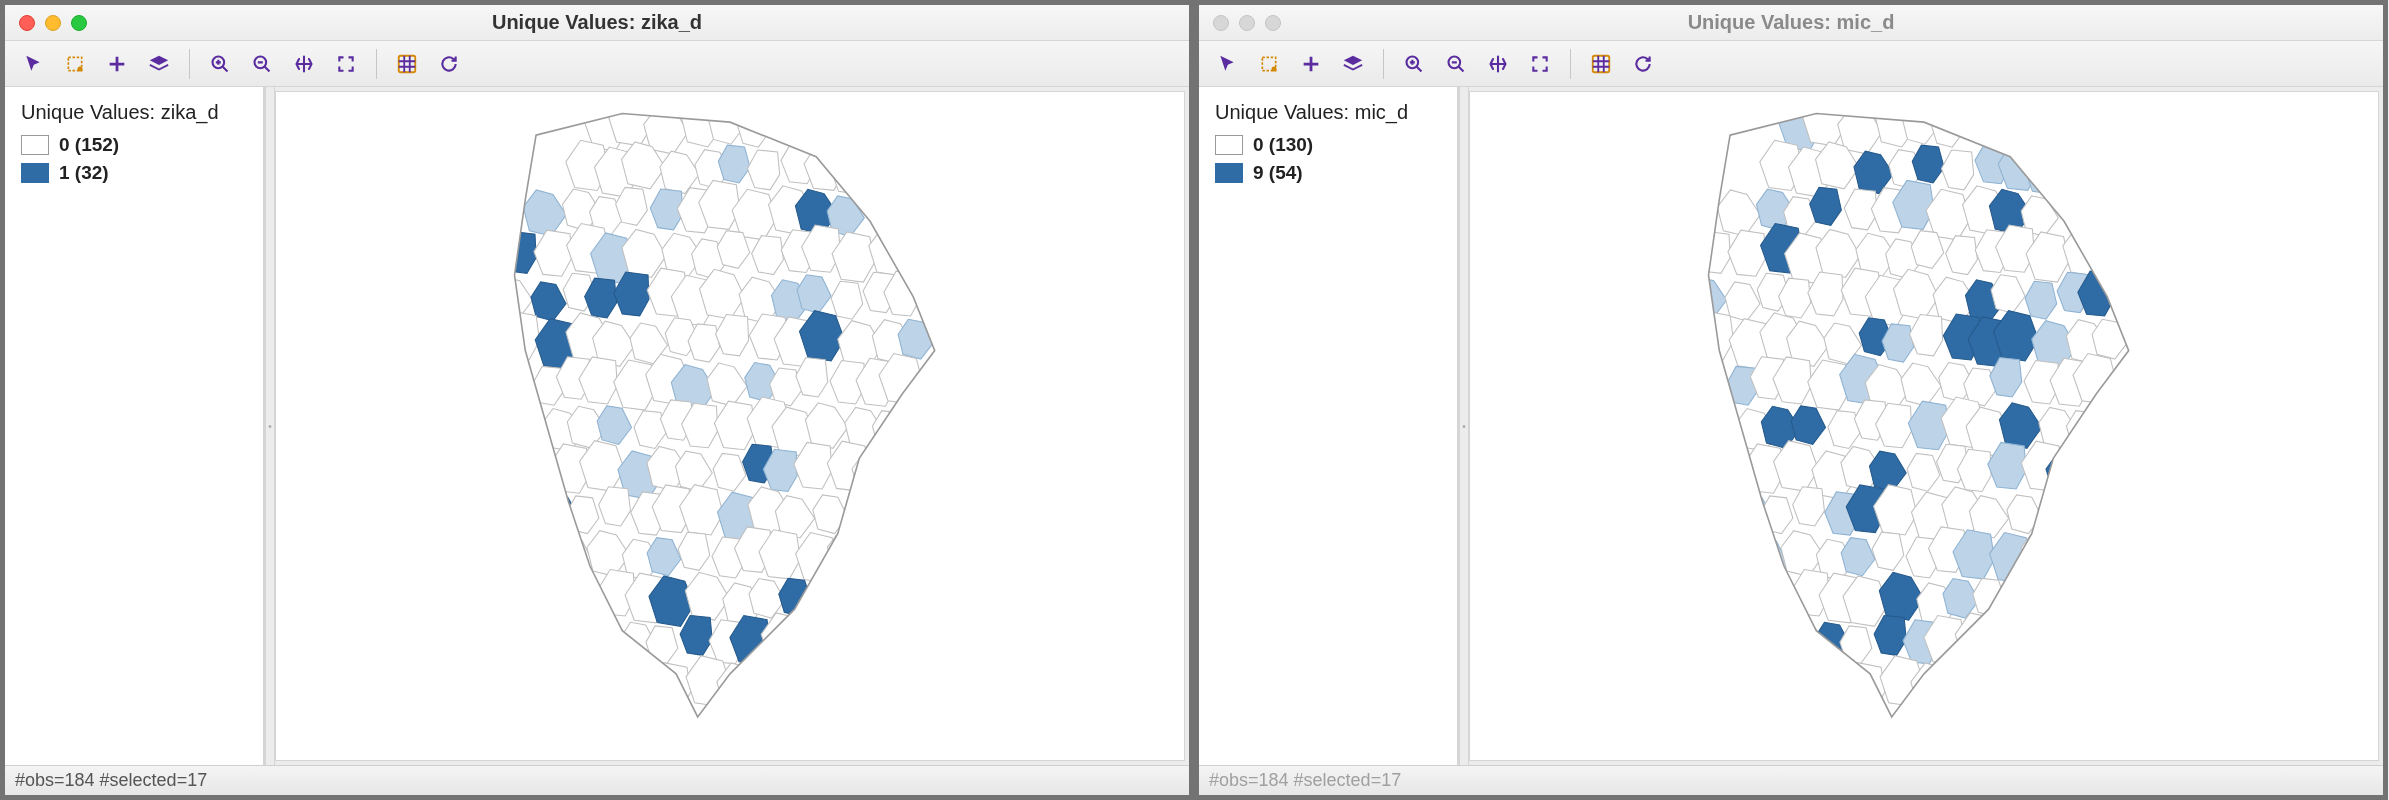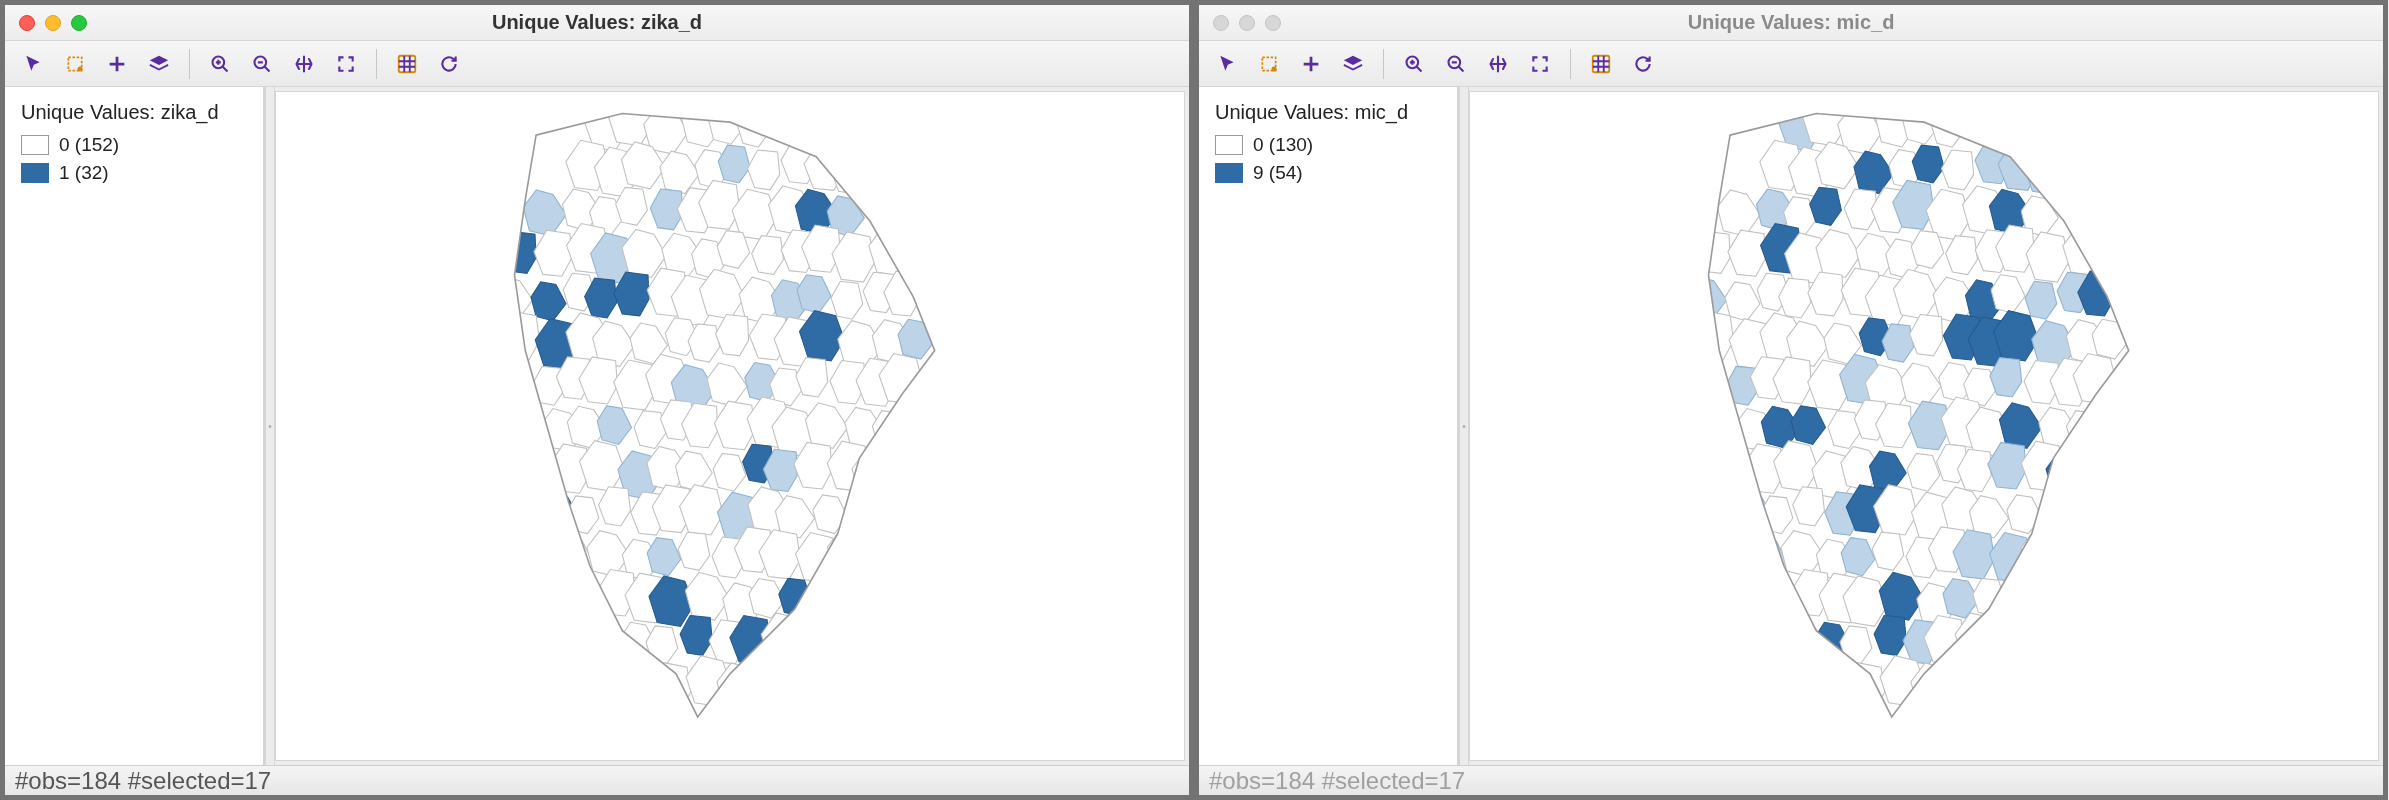--- a/index.html
+++ b/index.html
@@ -12,27 +12,27 @@
   .traffic { position:absolute; left:14px; top:50%; transform:translateY(-50%); display:flex; gap:10px; }
   .dot { width:16px; height:16px; border-radius:50%; border:1px solid rgba(0,0,0,.15); }
   .dot.red{background:#ff5f57;border-color:#e33e32;} .dot.yellow{background:#febc2e;border-color:#dea123;} .dot.green{background:#28c840;border-color:#1aad2b;}
   .toolbar { height:46px; background:linear-gradient(#f6f6f6,#eaeaea); border-bottom:1px solid #d5d5d5; display:flex; align-items:center; padding:0 10px; gap:6px; }
   .tool { width:36px; height:36px; display:flex; align-items:center; justify-content:center; border-radius:4px; color:#5a2ca0; cursor:pointer; }
   .tool.orange { color:#d48806; }
   .sep { width:1px; height:30px; background:#c7c7c7; margin:0 6px; }
   .body { flex:1; display:flex; overflow:hidden; background:#ececec; }
   .legend-pane { width:260px; background:#fff; border-right:2px solid #d5d5d5; padding:14px 16px; }
   .legend-title { font-size:20px; color:#222; margin-bottom:10px; }
-  .legend-item { display:flex; align-items:center; gap:10px; margin:6px 0; font-size:19px; }
+  .legend-item { display:flex; align-items:center; gap:10px; margin:6px 0; font-size:19px;font-weight:bold; }
   .swatch { width:28px; height:20px; border:1px solid #999; }
   .swatch.white { background:#fff; }
   .swatch.blue { background:#2f6ca6; border-color:#2f6ca6; }
   .split-handle { width:10px; background:#ececec; border-left:1px solid #d5d5d5; border-right:1px solid #d5d5d5; display:flex; align-items:center; justify-content:center; cursor:col-resize; }
   .map-area { flex:1; background:#fff; border:1px solid #d5d5d5; margin:4px 4px 4px 0; display:flex; align-items:center; justify-content:center; overflow:hidden; }
-  .statusbar { height:30px; background:linear-gradient(#f4f4f4,#e7e7e7); border-top:1px solid #cfcfcf; display:flex; align-items:center; padding:0 10px; font-size:24px; color:#555; }
+  .statusbar { height:30px; background:linear-gradient(#f4f4f4,#e7e7e7); border-top:1px solid #cfcfcf; display:flex; align-items:center; padding:0 10px; font-size:18px; color:#555; }
   .window.inactive .statusbar { color:#a0a0a0; }
   .handle-dots::before { content:"•"; color:#aaa; font-size:10px; }
   .choropleth { width:100%; height:100%; }
   .region-base { fill:#fff; stroke:#c0c0c0; stroke-width:1; }
   .region-light { fill:#bcd3e8; stroke:#8fb3d2; stroke-width:1; }
   .region-dark  { fill:#2f6ca6; stroke:#255a8c; stroke-width:1; }
 </style>
 </head>
 <body>
 

